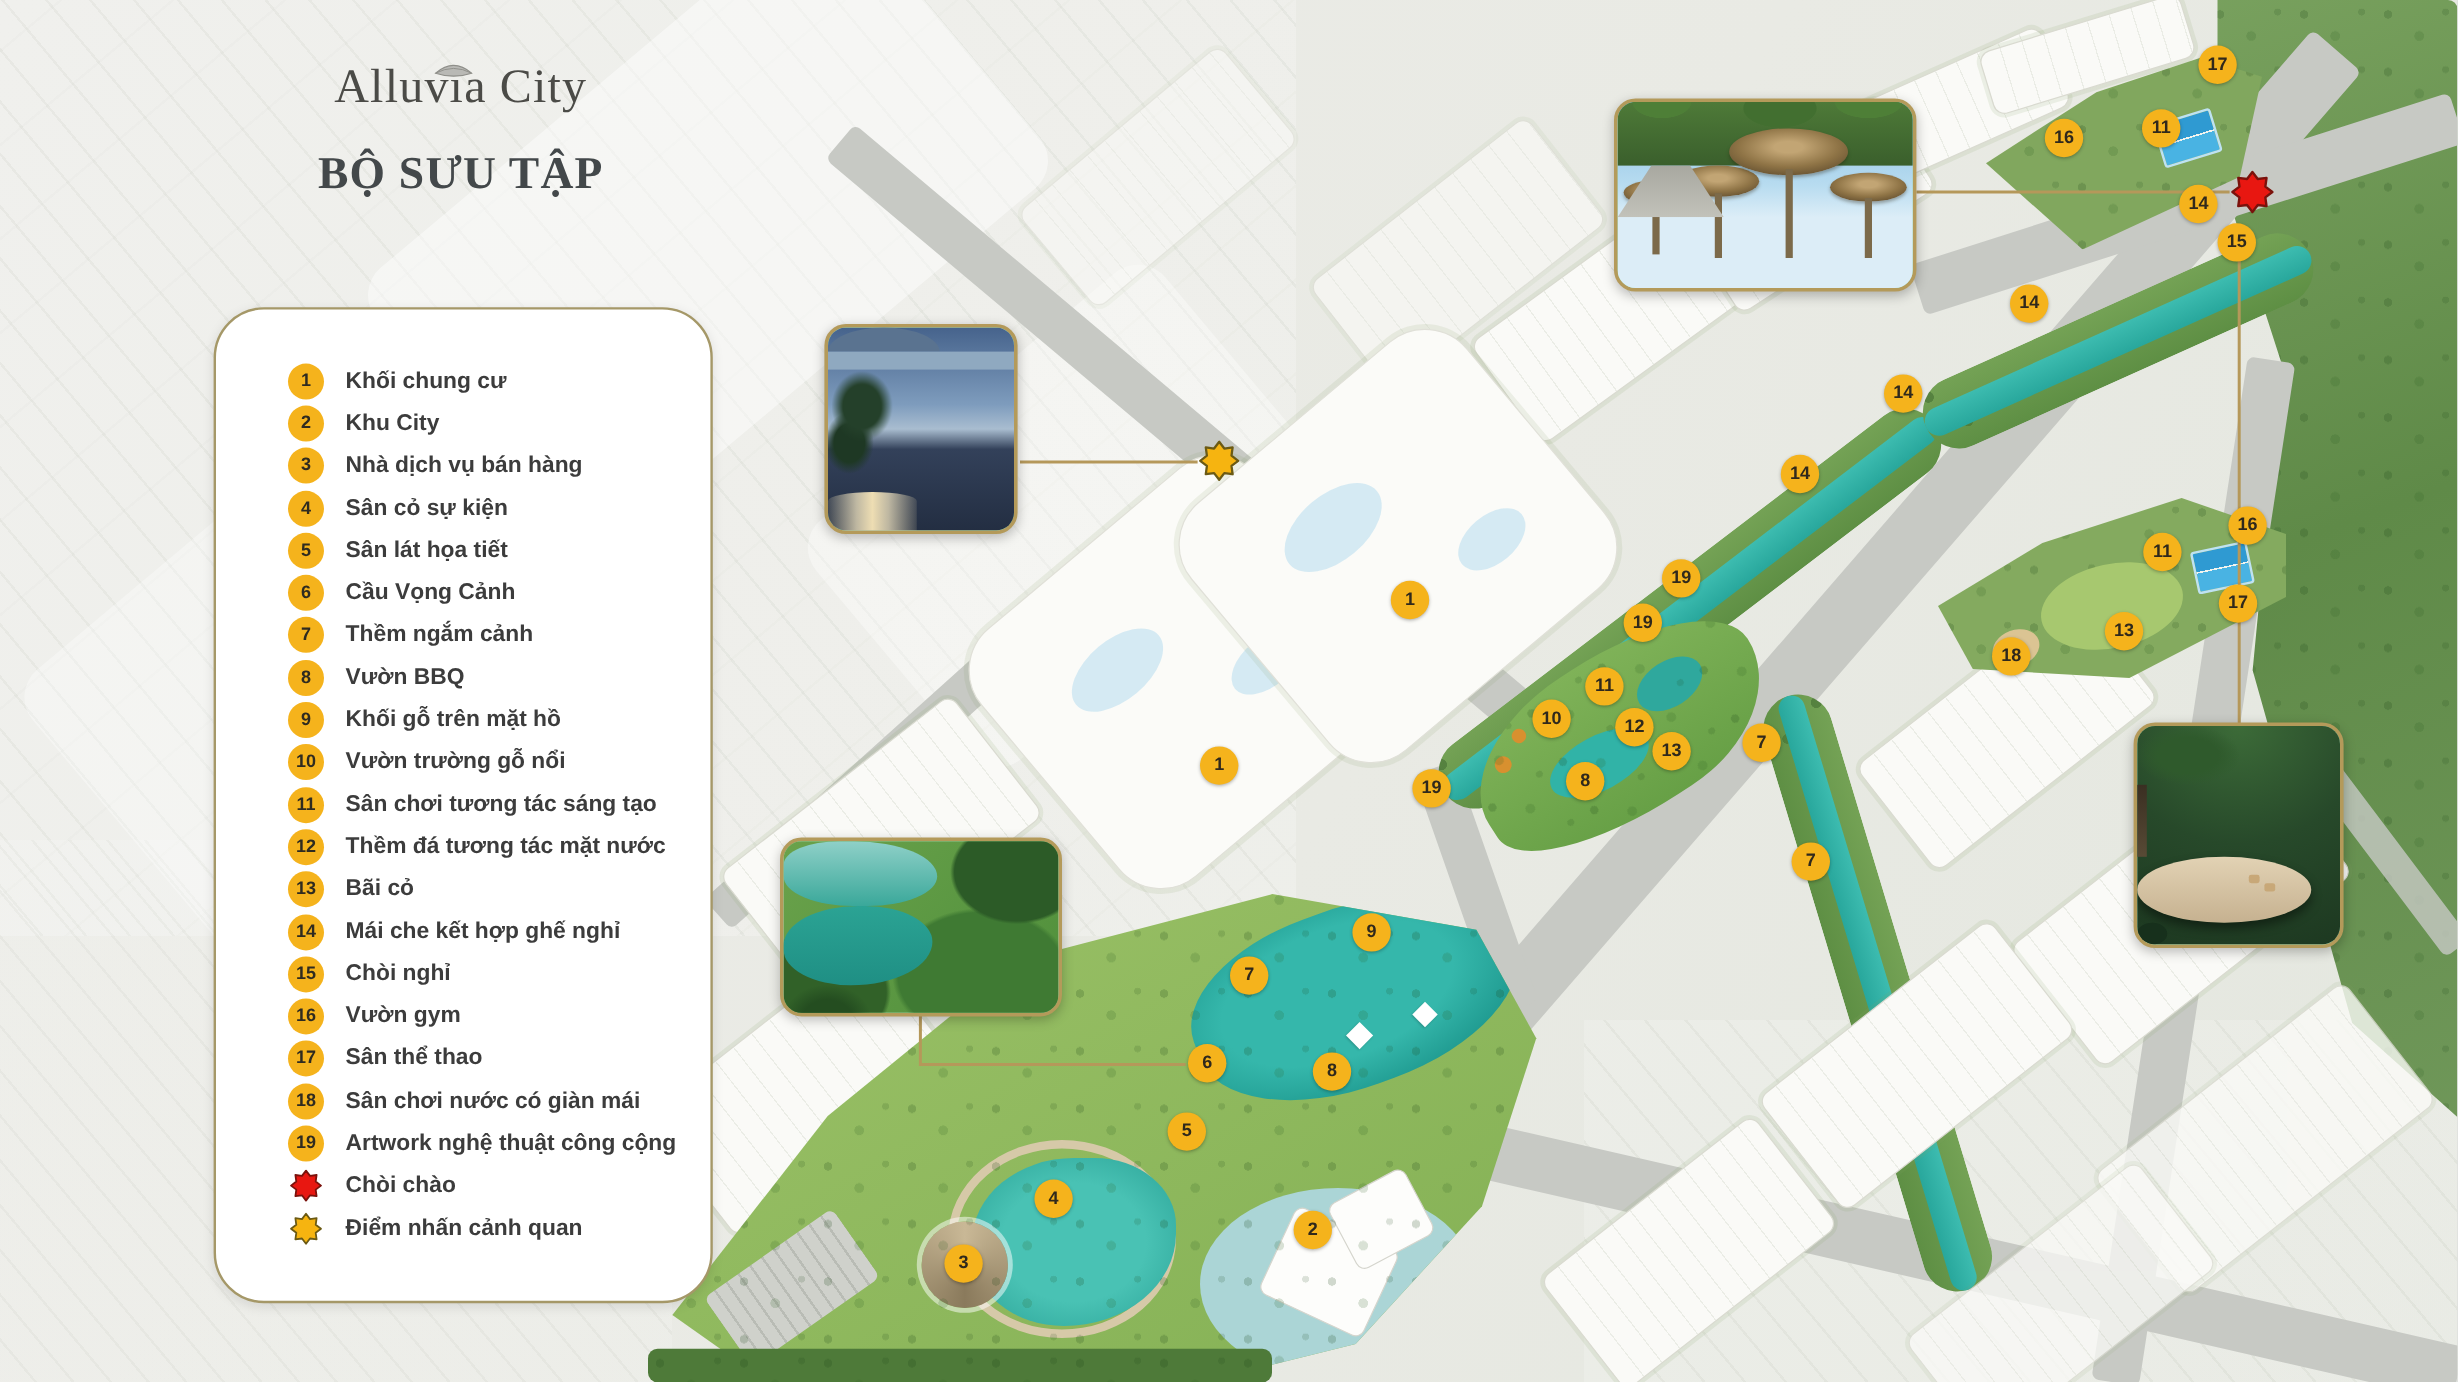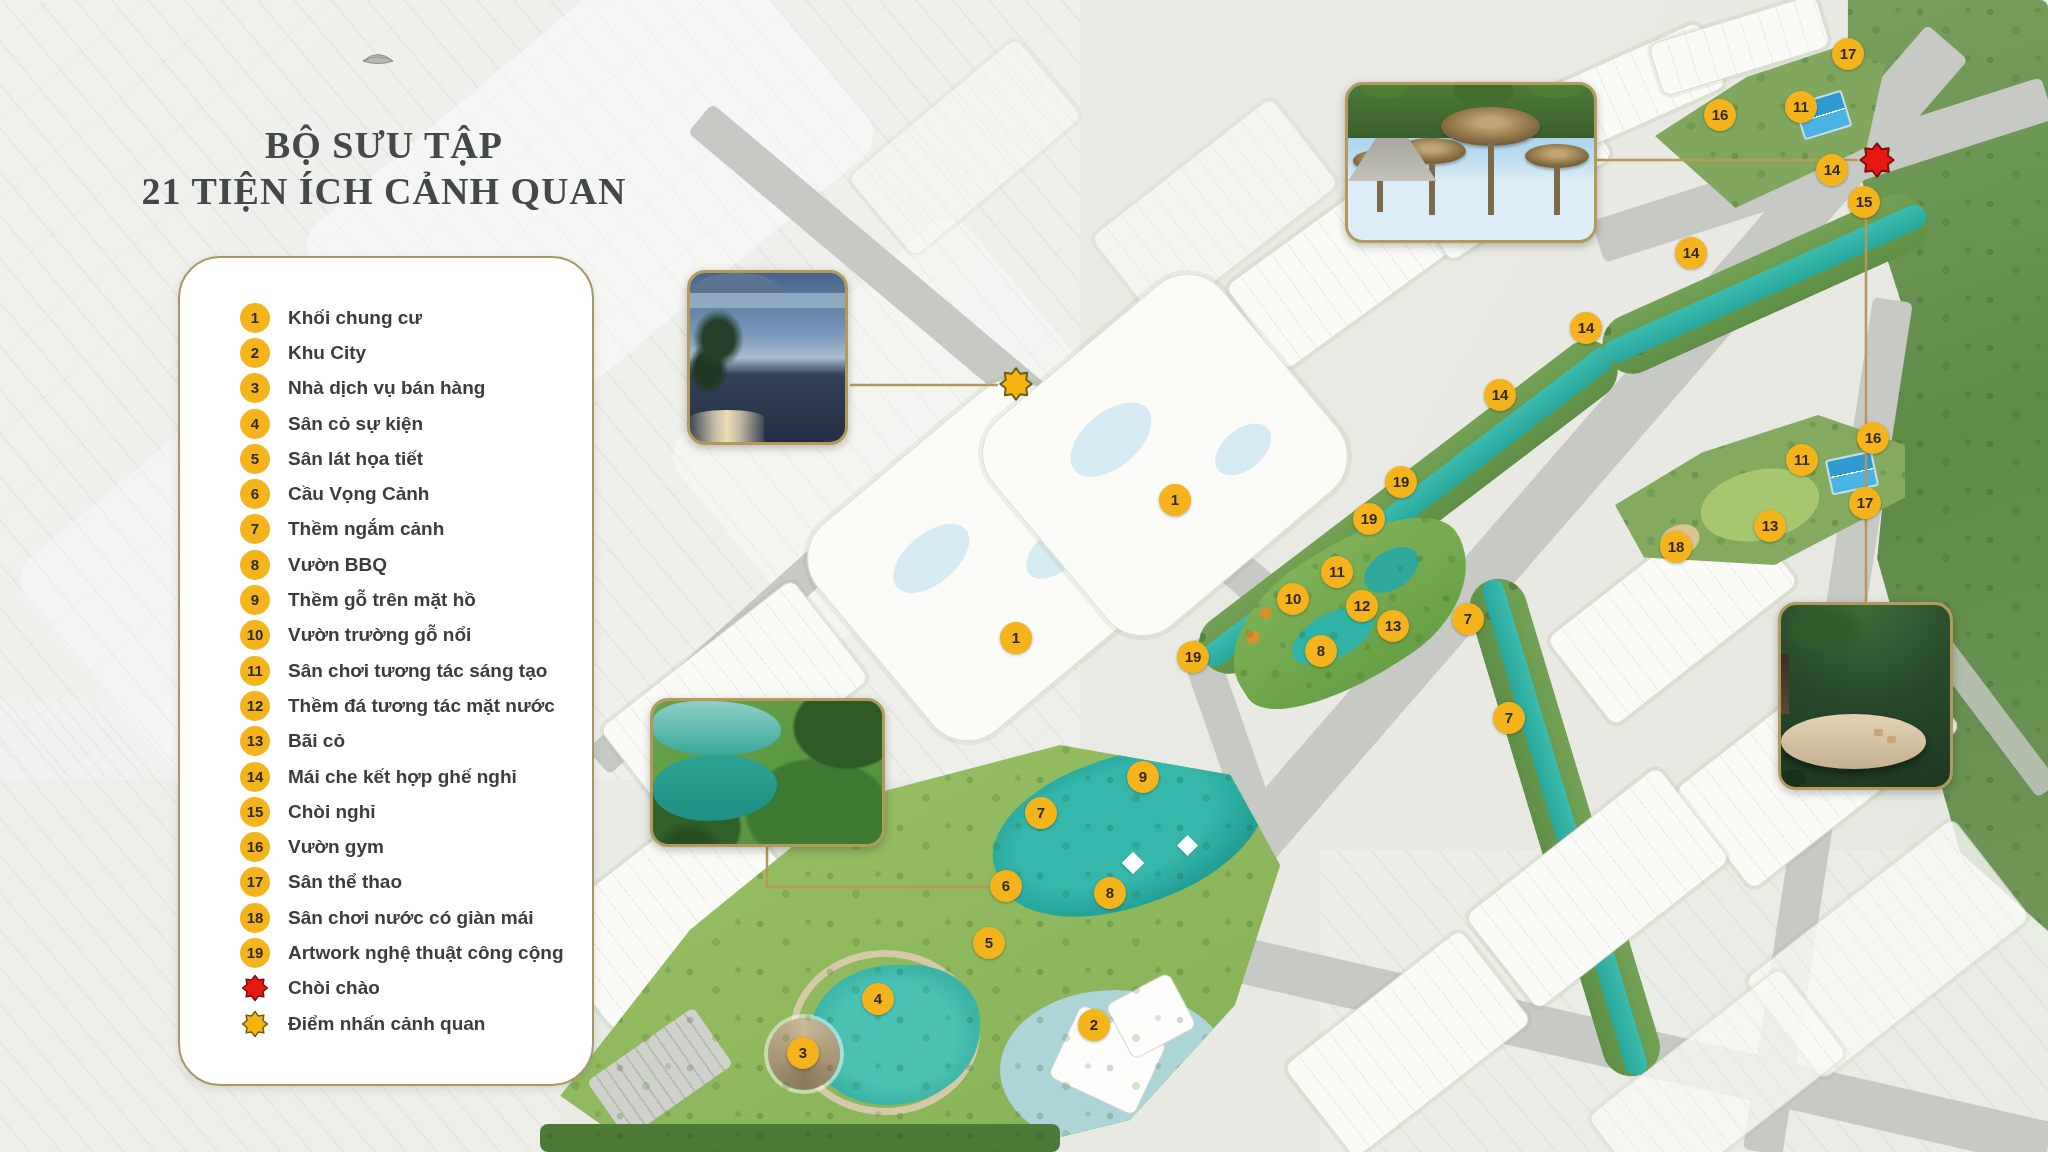--- a/index.html
+++ b/index.html
@@ -304,24 +304,24 @@
         </svg></div>
     </div>
 
   <div class="logo">
     <span class="logo-leaf">
       <svg width="36" height="22" viewBox="0 0 36 22">
         <path d="M3 14 Q18 1 33 14 Q18 19 3 14 Z" fill="#b9b9b5" stroke="#8f8f8a" stroke-width="1"></path>
         <path d="M3 14 Q18 6 33 14" fill="none" stroke="#8f8f8a" stroke-width="0.8"></path>
       </svg>
     </span>
+    <span>Alluvia City</span>
   </div>
   <div class="title">
     <div>BỘ SƯU TẬP</div>
-    <div>21 TIỆN ÍCH CẢNH QUAN</div>
   </div>
 
   <div class="legend">
     <div id="legend-rows">
         <div class="lrow">
           <span class="lbadge">1</span>
           <span class="llabel">Khối chung cư</span>
         </div>
         <div class="lrow">
           <span class="lbadge">2</span>
@@ -346,21 +346,21 @@
         <div class="lrow">
           <span class="lbadge">7</span>
           <span class="llabel">Thềm ngắm cảnh</span>
         </div>
         <div class="lrow">
           <span class="lbadge">8</span>
           <span class="llabel">Vườn BBQ</span>
         </div>
         <div class="lrow">
           <span class="lbadge">9</span>
-          <span class="llabel">Thềm gỗ trên mặt hồ</span>
+          <span class="llabel">Khối gỗ trên mặt hồ</span>
         </div>
         <div class="lrow">
           <span class="lbadge">10</span>
           <span class="llabel">Vườn trường gỗ nổi</span>
         </div>
         <div class="lrow">
           <span class="lbadge">11</span>
           <span class="llabel">Sân chơi tương tác sáng tạo</span>
         </div>
         <div class="lrow">

